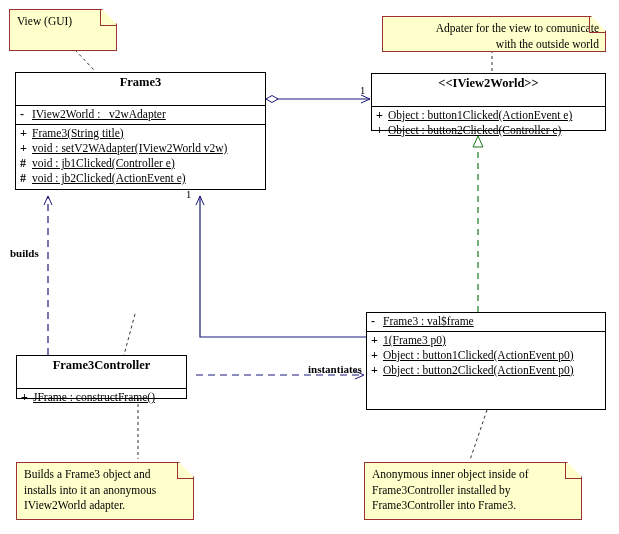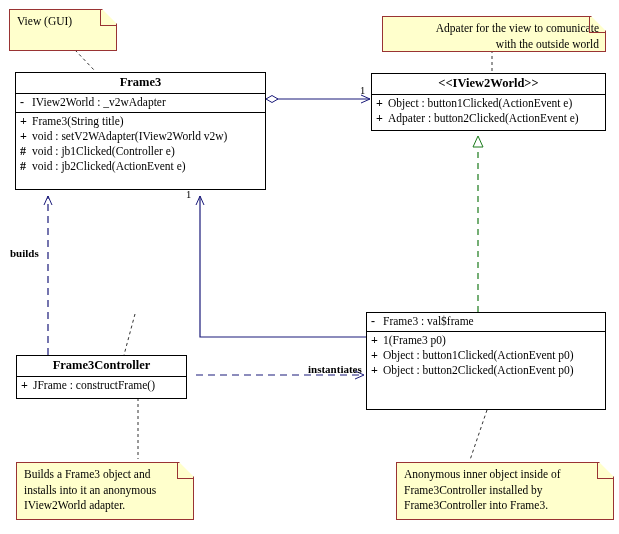--- a/index.html
+++ b/index.html
@@ -34,21 +34,21 @@
     background: #ffffff;
     border: 1px solid #000000;
     box-sizing: border-box;
     z-index: 5;
   }
   .uml-class .cls-title {
     text-align: center;
     font-weight: bold;
     font-size: 12.5px;
     line-height: 15px;
-    padding: 2px 4px 3px 4px;
+    padding: 2px 4px 15px 4px;
     border-bottom: 1px solid #000000;
     color: #000000;
     white-space: nowrap;
   }
   .uml-class .cls-attrs {
     border-bottom: 1px solid #000000;
     padding: 1px 0 2px 0;
   }
   .uml-class .cls-ops {
     padding: 1px 0 2px 0;
@@ -63,21 +63,21 @@
     align-items: baseline;
   }
   .vis {
     display: inline-block;
     width: 12px;
     font-weight: bold;
     font-size: 12px;
     flex: none;
     color: #000000;
   }
-  .mtext { display: inline-block; }
+  .mtext { display: inline-block; text-decoration: underline; }
 
   
   .note {
     position: absolute;
     background: #ffffcc;
     border: 1px solid #993333;
     border-top-color: #993333;
     box-sizing: border-box;
     font-size: 11.5px;
     line-height: 15.5px;
@@ -191,21 +191,21 @@
 
 
   <div class="note" style="left:16px; top:462px; width:178px; height:58px;">
     <div class="fold"></div>
     <div class="note-text">Builds a Frame3 object and
 installs into it an anonymous
 IView2World adapter.</div>
   <div style="position: absolute; top: -1px; right: -1px; width: 16px; height: 16px; border-left: 1px solid rgb(153, 51, 51); border-bottom: 1px solid rgb(153, 51, 51); transform-origin: center center; background: transparent; clip-path: polygon(0px 0px, 100% 100%, 0px 100%);"></div>
     </div>
 
-  <div class="note" style="left:364px; top:462px; width:218px; height:58px;margin-left:32px;">
+  <div class="note" style="left:364px; top:462px; width:218px; height:58px;">
     <div class="fold"></div>
     <div class="note-text">Anonymous inner object inside of
 Frame3Controller installed by
 Frame3Controller into Frame3.</div>
   <div style="position: absolute; top: -1px; right: -1px; width: 16px; height: 16px; border-left: 1px solid rgb(153, 51, 51); border-bottom: 1px solid rgb(153, 51, 51); transform-origin: center center; background: transparent; clip-path: polygon(0px 0px, 100% 100%, 0px 100%);"></div>
     </div>
 
   <div class="uml-class" style="left:15px; top:72px; width:251px; height:118px;">
     <div class="cls-title">Frame3</div>
     <div class="cls-attrs">
@@ -236,21 +236,21 @@
 
   <div class="uml-class" style="left:371px; top:73px; width:235px; height:58px;">
     <div class="cls-title">&lt;&lt;IView2World&gt;&gt;</div>
     <div class="cls-ops">
       <div class="member">
         <span class="vis">+</span>
         <span class="mtext">Object : button1Clicked(ActionEvent e)</span>
       </div>
       <div class="member">
         <span class="vis">+</span>
-        <span class="mtext">Adpater : button2Clicked(ActionEvent e)</span>
+        <span class="mtext">Object : button2Clicked(Controller e)</span>
       </div>
     </div>
   </div>
 
   <div class="uml-class" style="left:366px; top:312px; width:240px; height:98px;">
     <div class="cls-attrs">
       <div class="member">
         <span class="vis">-</span>
         <span class="mtext">Frame3 : val$frame</span>
       </div>

